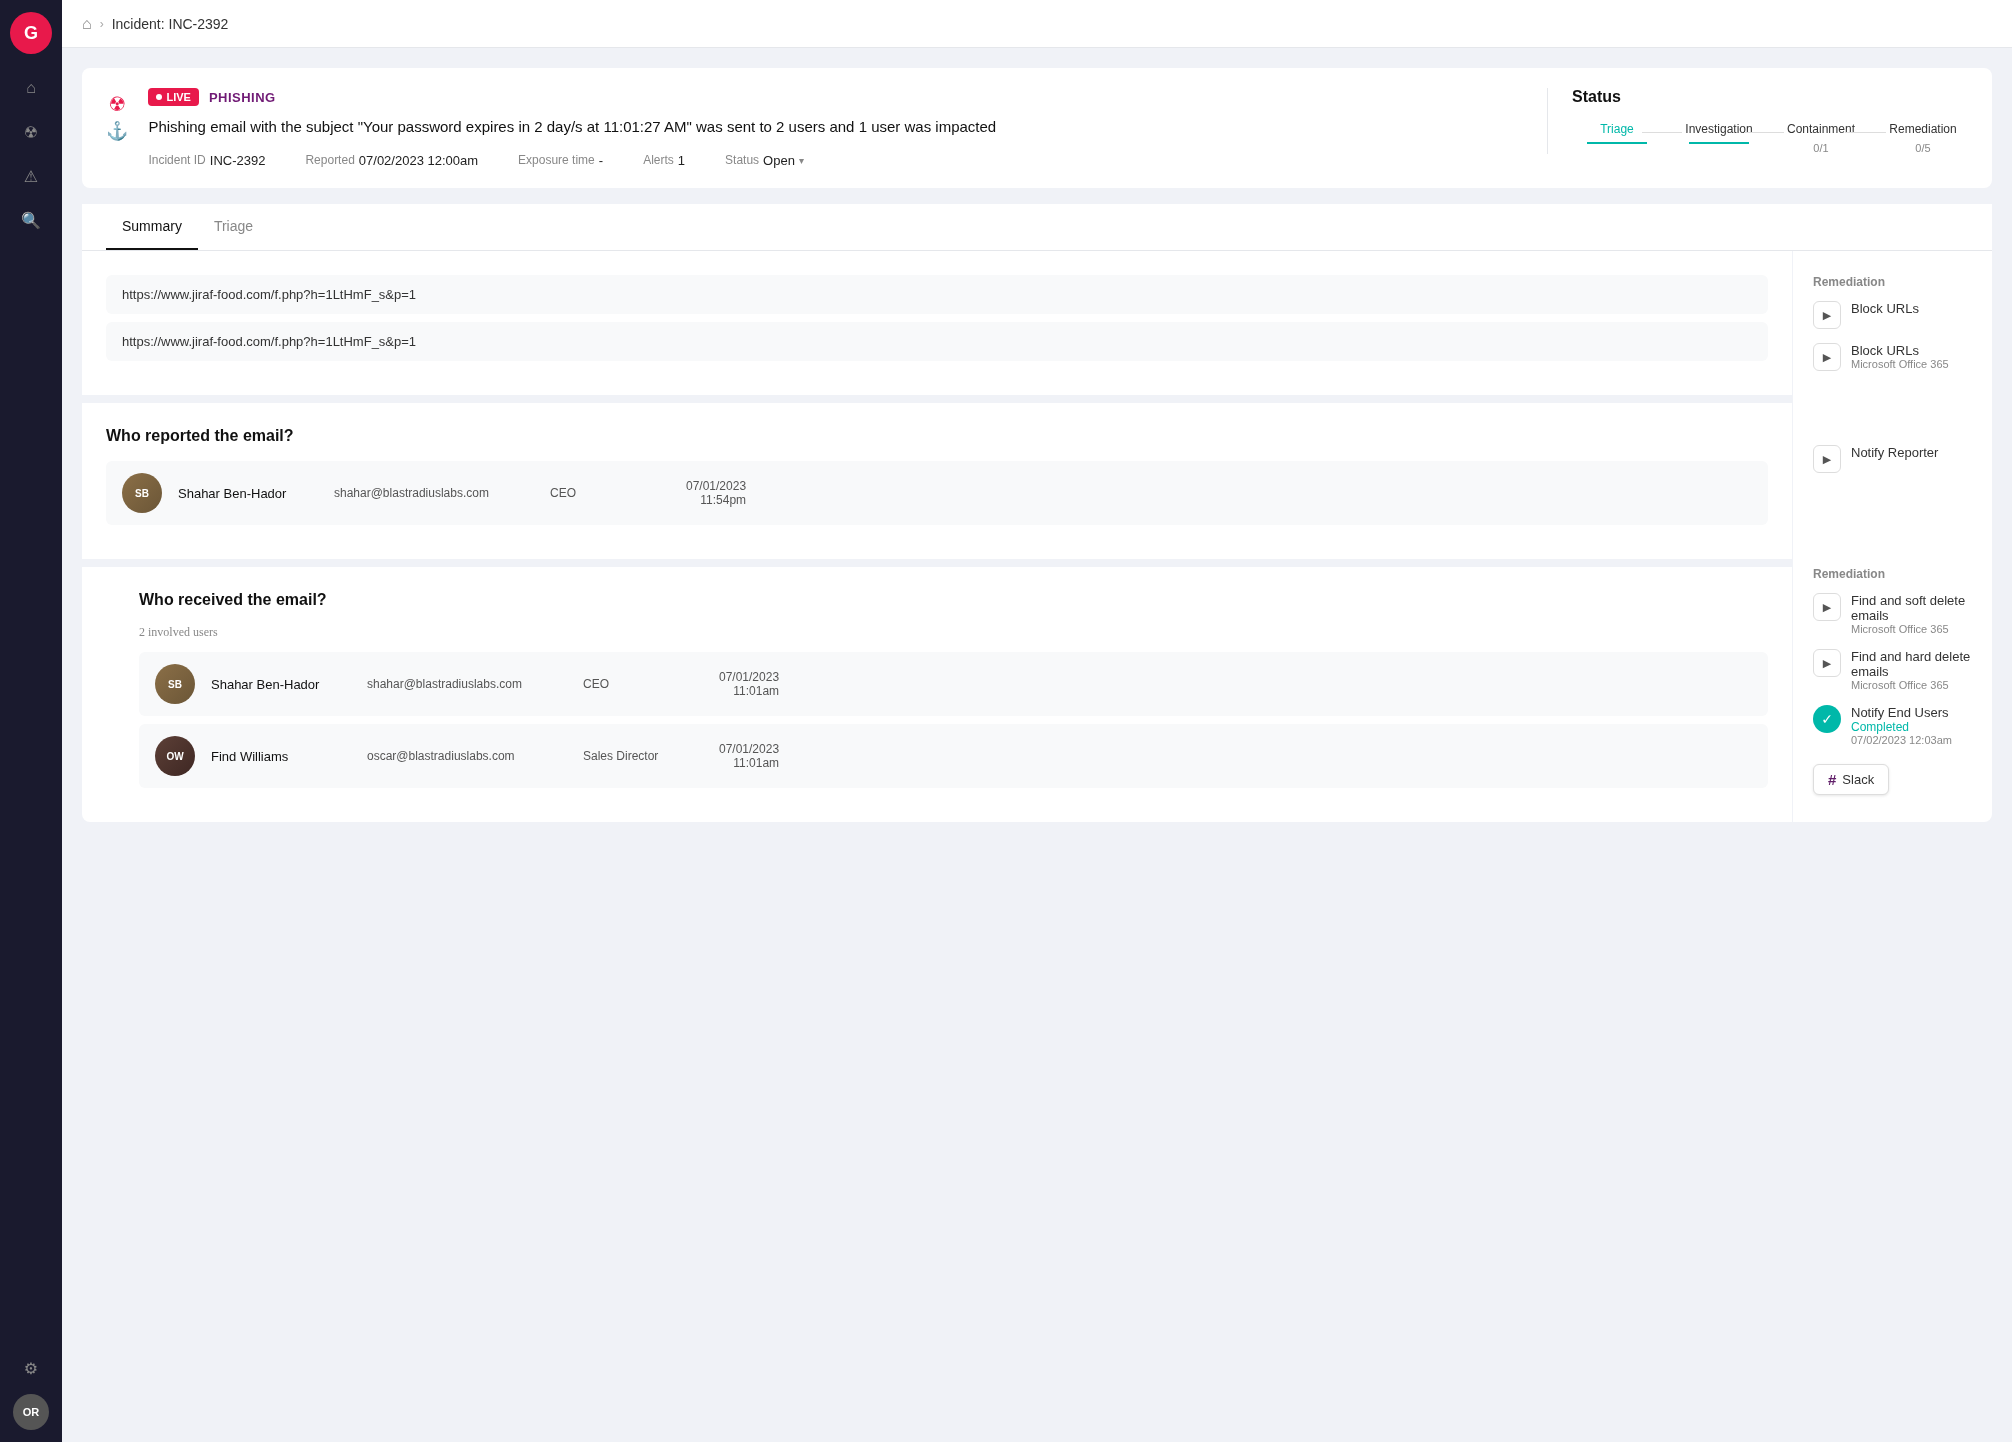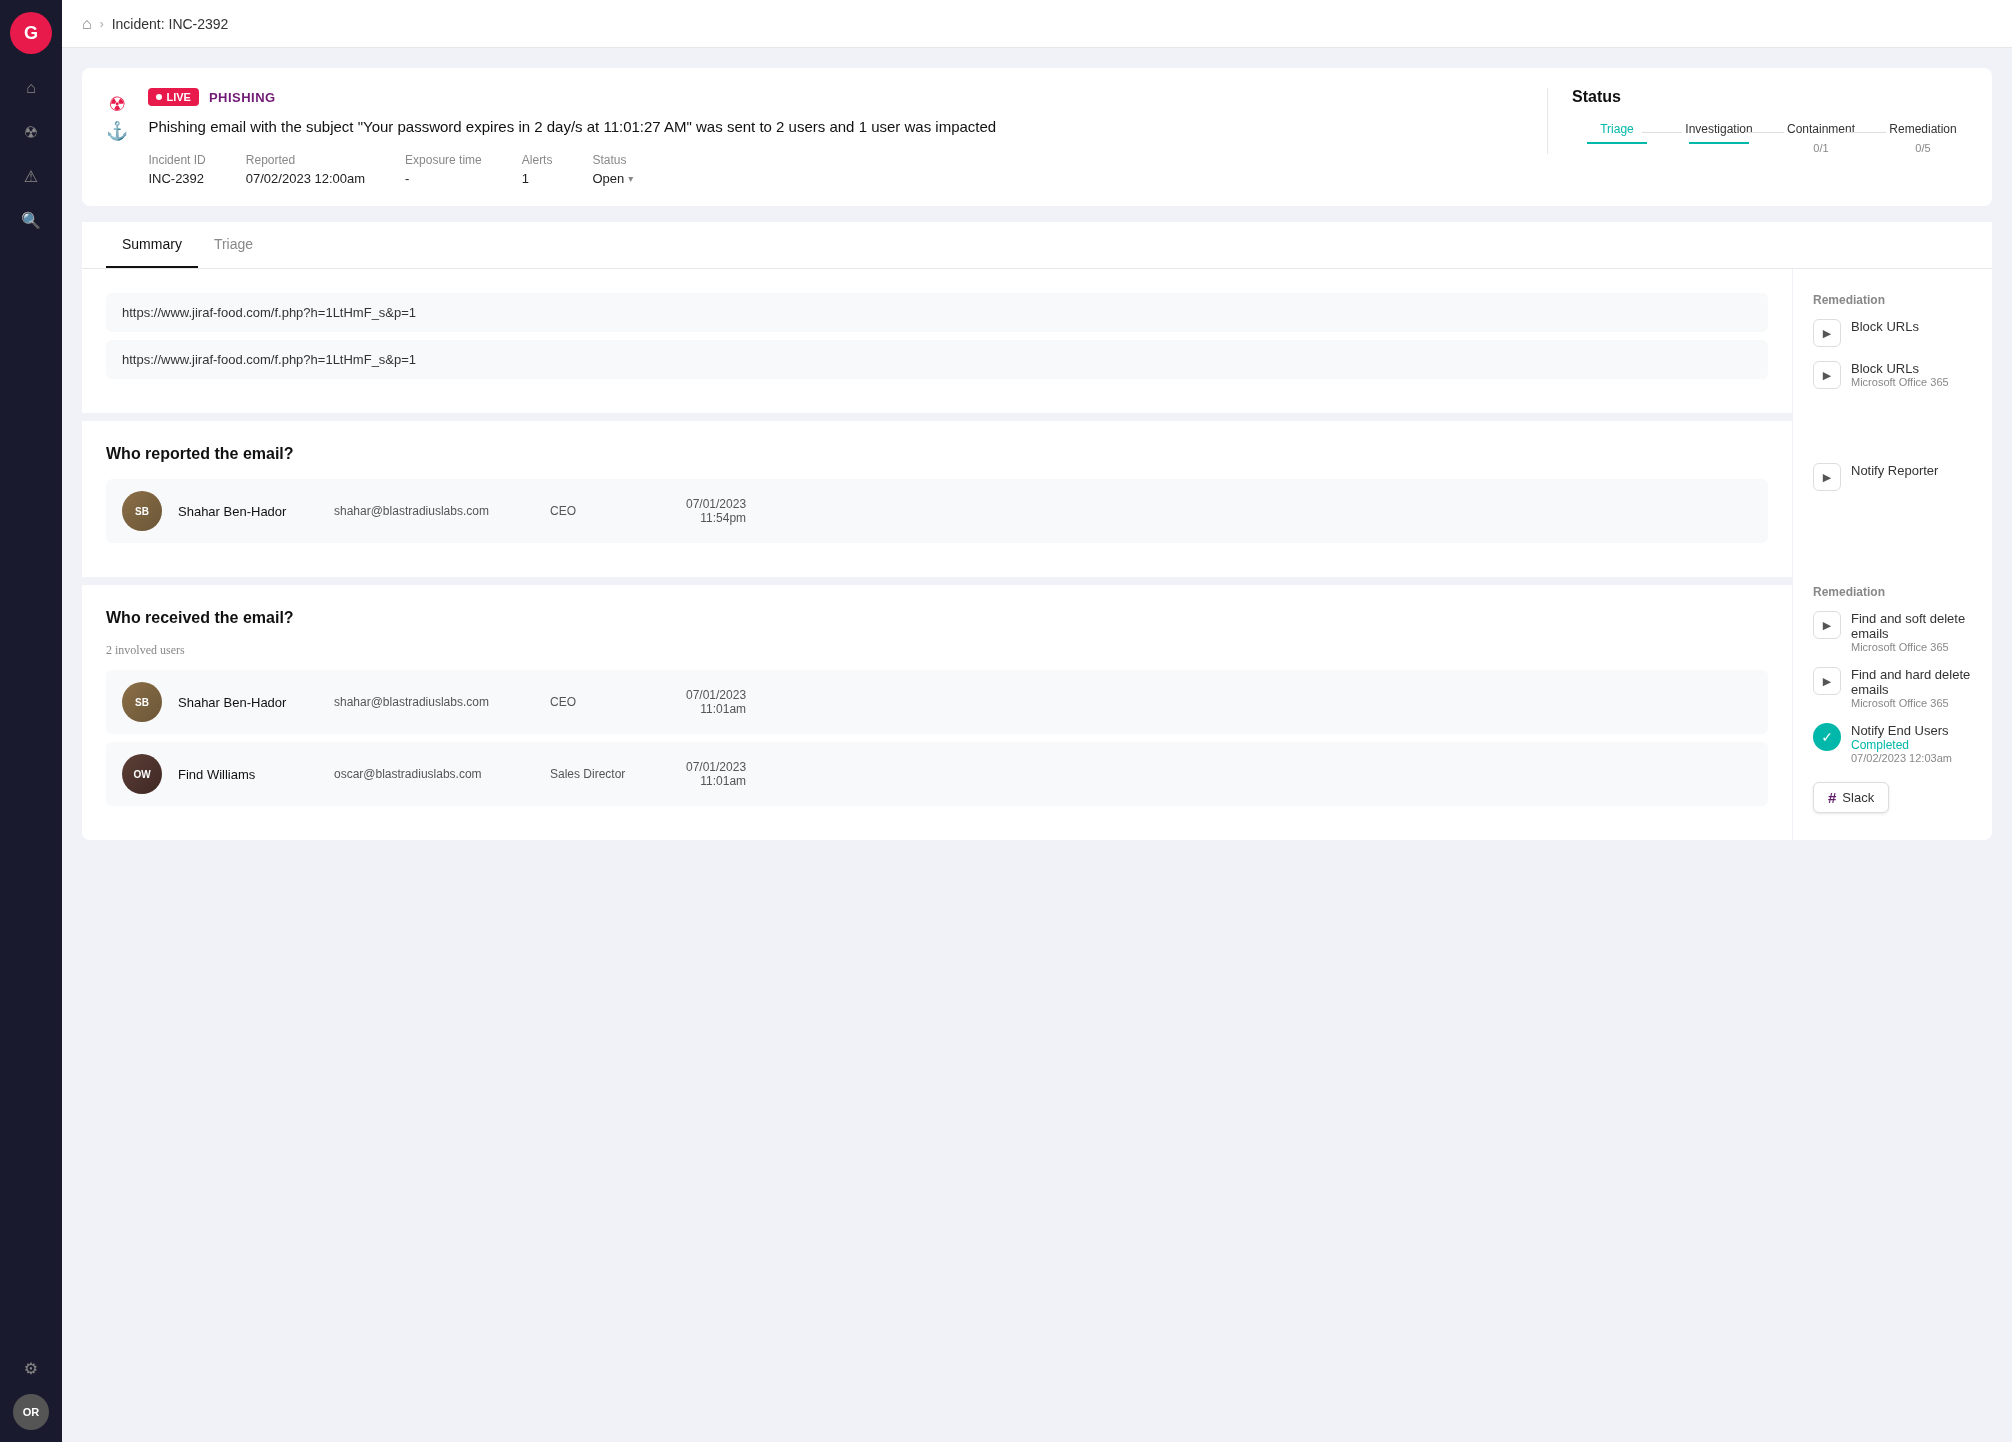--- a/index.html
+++ b/index.html
@@ -98,21 +98,21 @@
       font-size: 11px;
       font-weight: bold;
       padding: 3px 8px;
       border-radius: 4px;
       display: flex; align-items: center; gap: 4px;
     }
     .live-dot { width: 6px; height: 6px; background: white; border-radius: 50%; }
     .phishing-label { color: #701a75; font-weight: 700; font-size: 13px; letter-spacing: 0.5px; }
     .incident-title { font-size: 15px; color: #111; font-weight: 500; margin-bottom: 16px; line-height: 1.4; }
     .incident-meta { display: flex; gap: 40px; }
-    .meta-item { display: flex; flex-direction: column; gap: 4px; }
+    .meta-item { display: flex; flex-direction: row; gap: 4px; }
     .meta-label { color: #888; font-size: 12px; }
     .meta-value { color: #222; font-size: 13px; font-weight: 500; }
     .status-value { display: flex; align-items: center; gap: 4px; color: #222; font-size: 13px; font-weight: 500; cursor: pointer; }
     .chevron-down { color: #888; font-size: 10px; }
 
     
     .status-panel { min-width: 380px; border-left: 1px solid #e5e7eb; padding-left: 24px; }
     .status-title { font-size: 16px; font-weight: 600; color: #111; margin-bottom: 16px; }
     .status-steps { display: flex; gap: 0; }
     .status-step {
@@ -378,21 +378,21 @@
               <span class="person-role">CEO</span>
               <span class="person-time">
                 <span>07/01/2023</span><br>
                 <span>11:54pm</span>
               </span>
             </div>
           </div>
 
           <div class="section-divider"></div>
 
-          <div class="section-card" style="padding: 24px;">
+          <div class="section-card" style="padding: 24px; margin-left: 33px;">
             <div class="section-title">Who received the email?</div>
             <div class="section-subtitle">2 involved users</div>
             <div class="person-row">
               <div class="person-avatar avatar-male-1">SB</div>
               <span class="person-name">Shahar Ben-Hador</span>
               <span class="person-email">shahar@blastradiuslabs.com</span>
               <span class="person-role">CEO</span>
               <span class="person-time">
                 <span>07/01/2023</span><br>
                 <span>11:01am</span>

